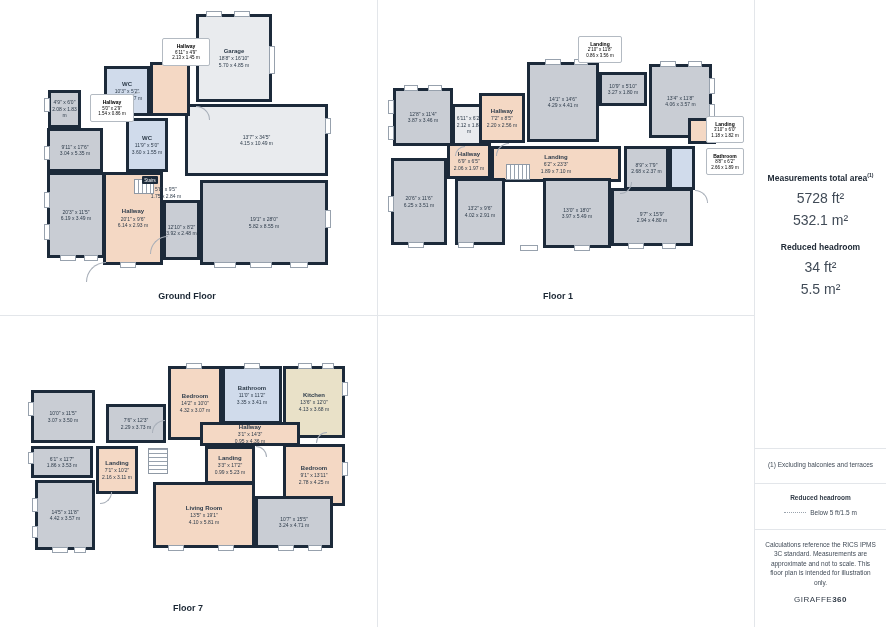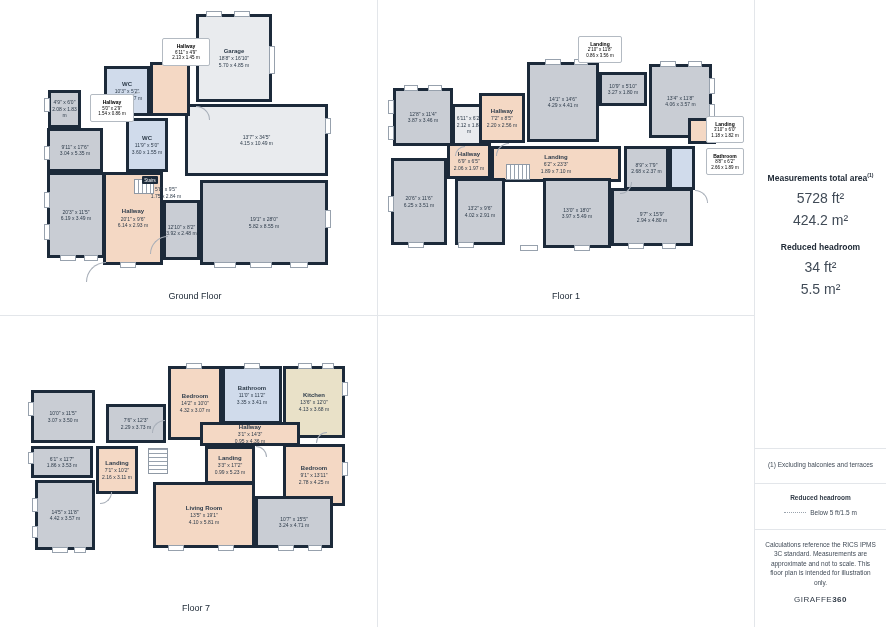--- a/index.html
+++ b/index.html
@@ -16,22 +16,22 @@
   .stairs{position:absolute;background:#fff;border:1px solid #8f99a5;box-sizing:border-box;z-index:3;}
   .door{position:absolute;border:1px solid #a7aeb8;border-right:none;border-bottom:none;
         border-radius:100% 0 0 0;box-sizing:border-box;z-index:3;background:transparent;}
   .callout{position:absolute;background:#fff;border:1px solid #b3bac2;border-radius:2px;z-index:5;
            display:flex;flex-direction:column;align-items:center;justify-content:center;}
   .callout .nm{font-size:5px;}
   .callout .ft,.callout .mt{font-size:4.5px;line-height:1.25;}
   .badge{position:absolute;background:#1c2a3a;color:#fff;font-size:4.5px;z-index:4;border-radius:1px;
          display:flex;align-items:center;justify-content:center;}
   .freelabel{position:absolute;z-index:4;text-align:center;color:#2d3b4a;}
-  .floor-title{position:absolute;transform:translateX(-50%);font-weight:normal;font-size:9px;
-               color:#1b2734;z-index:6;white-space:nowrap;margin-left:8px;}
+  .floor-title{position:absolute;transform:translateX(-50%);font-weight:bold;font-size:9px;
+               color:#1b2734;z-index:6;white-space:nowrap;}
   
   .sidebar{position:absolute;left:755px;top:0;width:131px;height:627px;color:#414b57;}
   .sb-area{position:absolute;left:0;top:172px;width:100%;text-align:center;}
   .sb-title{font-weight:bold;font-size:8.5px;color:#222c38;margin-bottom:4px;}
   .sb-title sup{font-size:5px;}
   .sb-val{font-size:14px;color:#414b57;line-height:1.6;}
   .sb-gap{margin-top:10px;}
   .sb-footnote{position:absolute;left:0;top:461px;width:100%;text-align:center;font-size:6.5px;color:#414b57;}
   .sb-legend-title{position:absolute;left:0;top:494px;width:100%;text-align:center;font-size:6.5px;
                    font-weight:bold;color:#333d49;}
@@ -383,21 +383,21 @@
       <div class="door" style="left: 256px; top: 446px; width: 11px; height: 11px; transform: rotate(90deg);"></div>
       <div class="door" style="left: 316px; top: 432px; width: 11px; height: 11px; transform: rotate(0deg);"></div>
       <div class="door" style="left: 100px; top: 492px; width: 12px; height: 12px; transform: rotate(180deg);"></div>
       <div class="floor-title" style="left: 188px; top: 603px;">Floor 7</div>
     </div>
 
   <aside class="sidebar">
     <div class="sb-area">
       <div class="sb-title"><span>Measurements total area</span><sup>(1)</sup></div>
       <div class="sb-val">5728 ft²</div>
-      <div class="sb-val">424.2 m²</div>
+      <div class="sb-val">532.1 m²</div>
       <div class="sb-title sb-gap">Reduced headroom</div>
       <div class="sb-val">34 ft²</div>
       <div class="sb-val">5.5 m²</div>
     </div>
 
     <div class="gridline" style="left:0;top:448px;width:131px;height:1px;"></div>
     <div class="sb-footnote">(1) Excluding balconies and terraces</div>
 
     <div class="gridline" style="left:0;top:483px;width:131px;height:1px;"></div>
     <div class="sb-legend-title">Reduced headroom</div>

